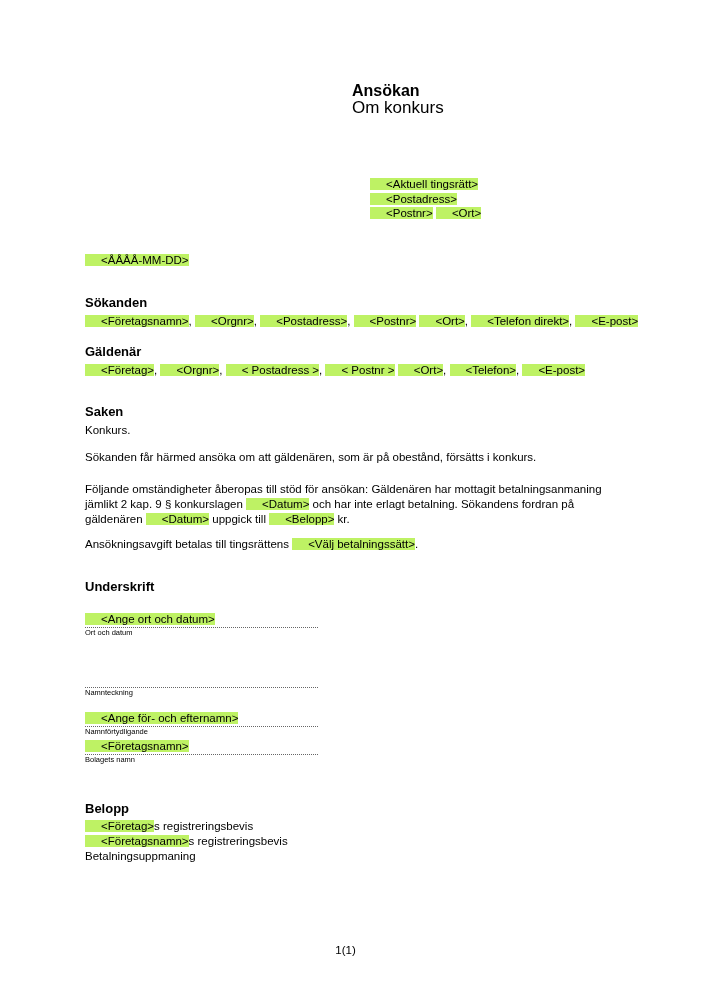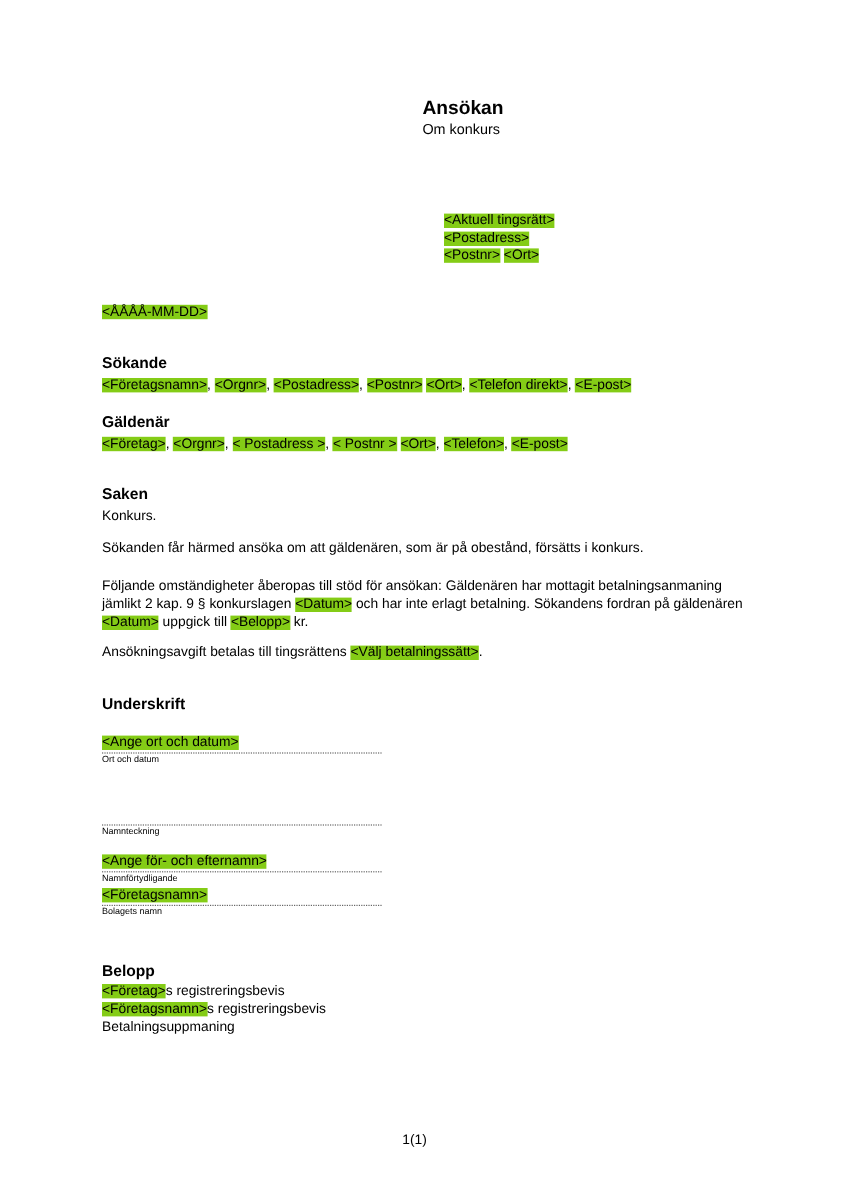--- a/index.html
+++ b/index.html
@@ -9,24 +9,24 @@
     height: 1000px;
     background: #ffffff;
     font-family: "Liberation Sans", "DejaVu Sans", sans-serif;
     font-size: 11.5px;
     line-height: 15px;
     color: #000000;
     overflow: hidden;
     box-sizing: border-box;
     padding: 81px 82px 0 85px;
   }
-  .hl { background: #84cc16; }
+  .hl { background: #bef264; padding-left: 16px; }
   h1, h2, p { margin: 0; padding: 0; font-weight: normal; }
   .doc-title { font-size: 16px; line-height: 19px; font-weight: bold; margin-left: 267px; }
-  .doc-subtitle { font-size: 12px; line-height: 16px; margin-left: 267px; }
+  .doc-subtitle { font-size: 17px; line-height: 16px; margin-left: 267px; }
   .recipient { margin-left: 285px; margin-top: 61px; line-height: 14.5px; }
   .date-line { margin-top: 32px; line-height: 15px; }
   .section-heading { font-size: 13px; line-height: 16px; font-weight: bold; }
   .mt-sokande   { margin-top: 27px; }
   .mt-galdenar  { margin-top: 16px; }
   .mt-saken     { margin-top: 26px; }
   .mt-under     { margin-top: 27px; }
   .mt-bilagor   { margin-top: 36px; }
   .fields-line { margin-top: 3px; line-height: 14.5px; white-space: nowrap; }
   .para-konkurs { margin-top: 3px; }
@@ -63,21 +63,21 @@
   <p class="doc-subtitle">Om konkurs</p>
 
   <div class="recipient">
     <div><span class="hl">&lt;Aktuell tingsrätt&gt;</span></div>
     <div><span class="hl">&lt;Postadress&gt;</span></div>
     <div><span class="hl">&lt;Postnr&gt;</span><span> </span><span class="hl">&lt;Ort&gt;</span></div>
   </div>
 
   <p class="date-line"><span class="hl">&lt;ÅÅÅÅ-MM-DD&gt;</span></p>
 
-  <h2 class="section-heading mt-sokande">Sökande</h2>
+  <h2 class="section-heading mt-sokande">Sökanden</h2>
   <p class="fields-line"><span class="hl">&lt;Företagsnamn&gt;</span><span>, </span><span class="hl">&lt;Orgnr&gt;</span><span>, </span><span class="hl">&lt;Postadress&gt;</span><span>, </span><span class="hl">&lt;Postnr&gt;</span><span> </span><span class="hl">&lt;Ort&gt;</span><span>, </span><span class="hl">&lt;Telefon direkt&gt;</span><span>, </span><span class="hl">&lt;E-post&gt;</span></p>
 
   <h2 class="section-heading mt-galdenar">Gäldenär</h2>
   <p class="fields-line"><span class="hl">&lt;Företag&gt;</span><span>, </span><span class="hl">&lt;Orgnr&gt;</span><span>, </span><span class="hl">&lt; Postadress &gt;</span><span>, </span><span class="hl">&lt; Postnr &gt;</span><span> </span><span class="hl">&lt;Ort&gt;</span><span>, </span><span class="hl">&lt;Telefon&gt;</span><span>, </span><span class="hl">&lt;E-post&gt;</span></p>
 
   <h2 class="section-heading mt-saken">Saken</h2>
   <p class="para-konkurs">Konkurs.</p>
   <p class="para-1">Sökanden får härmed ansöka om att gäldenären, som är på obestånd, försätts i konkurs.</p>
   <p class="para-2"><span>Följande omständigheter åberopas till stöd för ansökan: Gäldenären har mottagit betalningsanmaning jämlikt 2 kap. 9 § konkurslagen </span><span class="hl">&lt;Datum&gt;</span><span> och har inte erlagt betalning. Sökandens fordran på gäldenären </span><span class="hl">&lt;Datum&gt;</span><span> uppgick till </span><span class="hl">&lt;Belopp&gt;</span><span> kr.</span></p>
   <p class="para-3"><span>Ansökningsavgift betalas till tingsrättens </span><span class="hl">&lt;Välj betalningssätt&gt;</span><span>.</span></p>

